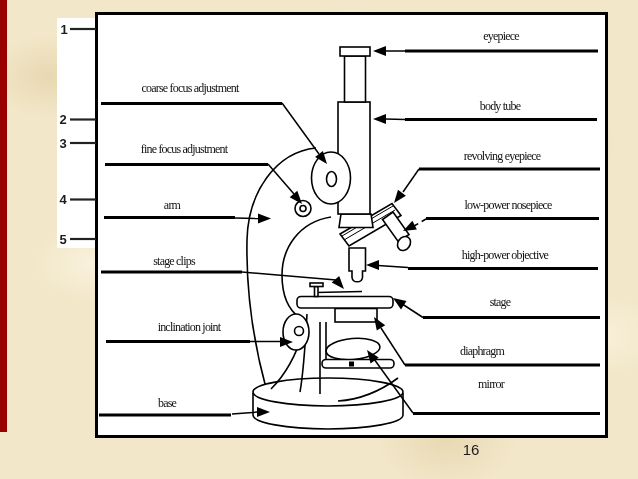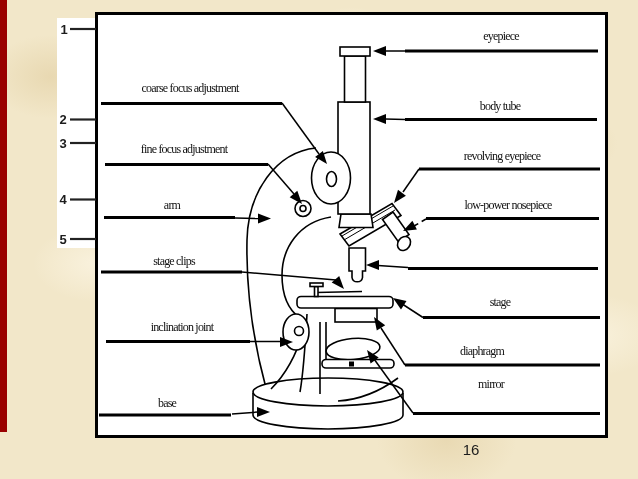--- a/index.html
+++ b/index.html
@@ -187,27 +187,28 @@
       <polygon points="393,298 401,309.4 406.5,301.1"></polygon>
       <polygon points="374,317 376.8,330.6 385.2,325.2"></polygon>
       <polygon points="367,350 370.6,363.5 378.7,357.6"></polygon>
     </g>
   </svg>
 
   <div class="lbl" style="left:190px;top:88px">coarse focus adjustment</div>
   <div class="lbl" style="left:184px;top:149px">fine focus adjustment</div>
   <div class="lbl" style="left:172px;top:205px">arm</div>
   <div class="lbl" style="left:174px;top:261px">stage clips</div>
-  <div class="lbl" style="left:182px;top:327px">inclination joint</div>
+  <div class="lbl" style="left:189px;top:327px">inclination joint</div>
   <div class="lbl" style="left:167px;top:403px">base</div>
 
   <div class="lbl" style="left:501px;top:36px">eyepiece</div>
   <div class="lbl" style="left:500px;top:106px">body tube</div>
   <div class="lbl" style="left:502px;top:156px">revolving eyepiece</div>
   <div class="lbl" style="left:508px;top:205px">low-power nosepiece</div>
+  <div class="lbl" style="left:505px;top:255px">high-power objective</div>
   <div class="lbl" style="left:500px;top:302px">stage</div>
   <div class="lbl" style="left:482px;top:351px">diaphragm</div>
   <div class="lbl" style="left:491px;top:384px">mirror</div>
 
   <div class="qnum" style="left:64px;top:29px">1</div>
   <div class="qnum" style="left:63px;top:119px">2</div>
   <div class="qnum" style="left:63px;top:143px">3</div>
   <div class="qnum" style="left:63px;top:199px">4</div>
   <div class="qnum" style="left:63px;top:239px">5</div>
 

